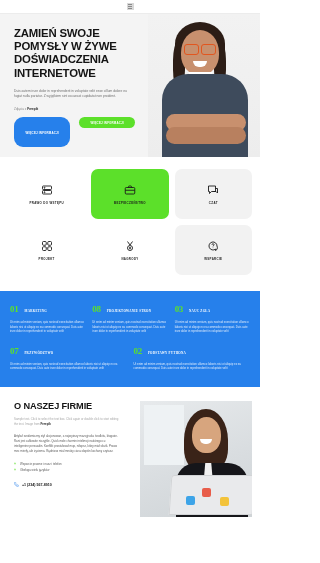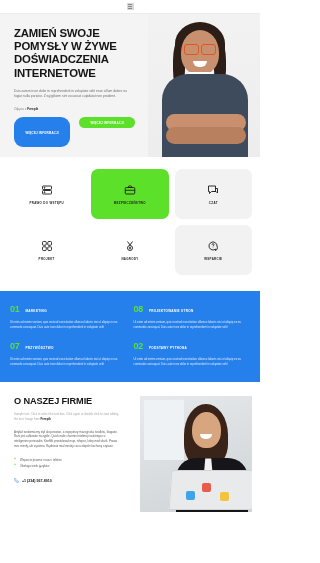--- a/index.html
+++ b/index.html
@@ -94,21 +94,21 @@
   .card .lbl {
     font-size: 2.9px; font-weight: 800; letter-spacing: .35px;
     text-transform: uppercase; color: #1a1a1a; text-align: center;
   }
 
   
   .blue { background: #2680eb; padding: 14px 10px 16px 10px; }
   .num-row { display: flex; gap: 7px; margin-bottom: 13px; }
   .num-row:last-child { margin-bottom: 0; }
   .num-item { flex: 1; }
-  .num-head { display: flex; align-items: baseline; gap: 6px; }
+  .num-head { display: flex; align-items: baseline; gap: 6px; font-family: Liberation Serif, serif; }
   .num-head .n {
     font-size: 9px; font-weight: 800; color: #5ce02a; line-height: 1;
     letter-spacing: -0.3px;
   }
   .num-head .t {
     font-size: 3.1px; font-weight: 800; color: #ffffff;
     text-transform: uppercase; letter-spacing: .3px;
   }
   .num-item p {
     margin-top: 6px; font-size: 2.8px; line-height: 4.6px; color: #dbe9fb;
@@ -282,20 +282,27 @@
         </div>
         <p>Ut enim ad minim veniam, quis nostrud exercitation ullamco laboris nisi ut aliquip ex ea commodo consequat. Duis aute irure dolor in reprehenderit in voluptate velit</p>
       </div>
       <div class="num-item">
         <div class="num-head">
           <span class="n">08</span>
           <span class="t">PROJEKTOWANIE STRON</span>
         </div>
         <p>Ut enim ad minim veniam, quis nostrud exercitation ullamco laboris nisi ut aliquip ex ea commodo consequat. Duis aute irure dolor in reprehenderit in voluptate velit</p>
       </div>
+      <div class="num-item">
+        <div class="num-head">
+          <span class="n">03</span>
+          <span class="t">NAUC ZGŁA</span>
+        </div>
+        <p>Ut enim ad minim veniam, quis nostrud exercitation ullamco laboris nisi ut aliquip ex ea commodo consequat. Duis aute irure dolor in reprehenderit in voluptate velit</p>
+      </div>
     </div>
     <div class="num-row">
       <div class="num-item">
         <div class="num-head">
           <span class="n">07</span>
           <span class="t">PRZYWÓDZTWO</span>
         </div>
         <p>Ut enim ad minim veniam, quis nostrud exercitation ullamco laboris nisi ut aliquip ex ea commodo consequat. Duis aute irure dolor in reprehenderit in voluptate velit</p>
       </div>
       <div class="num-item">

